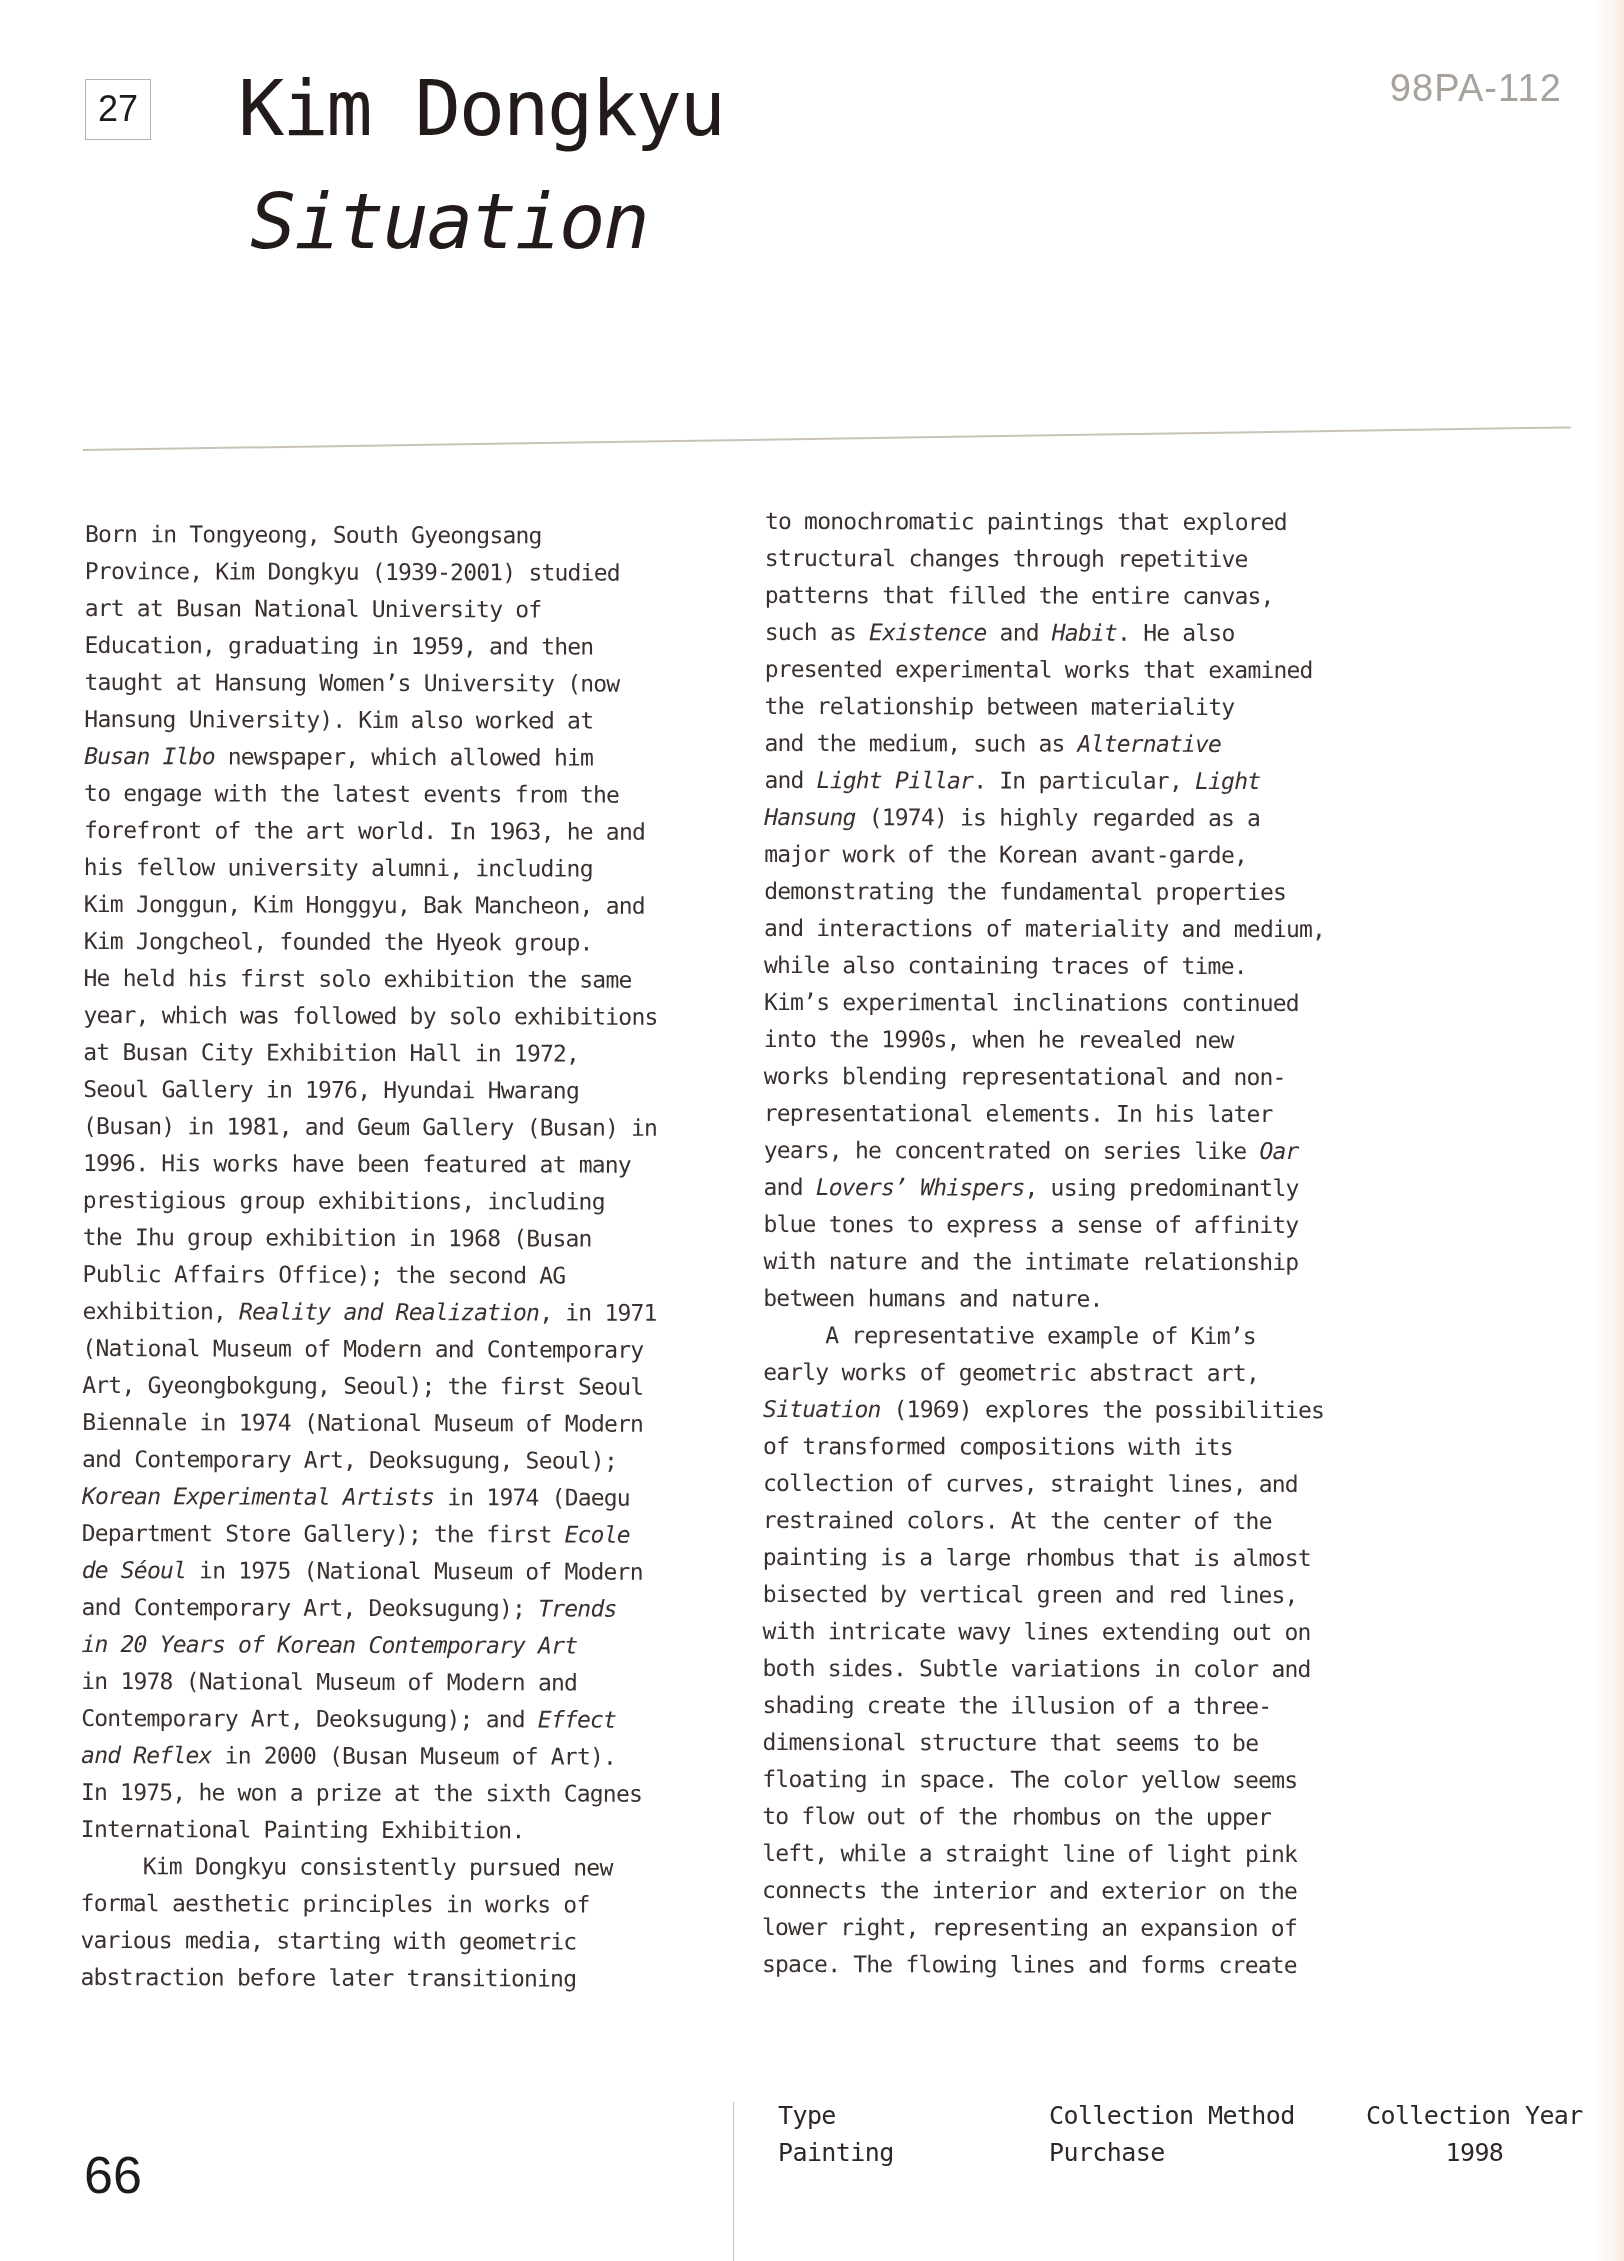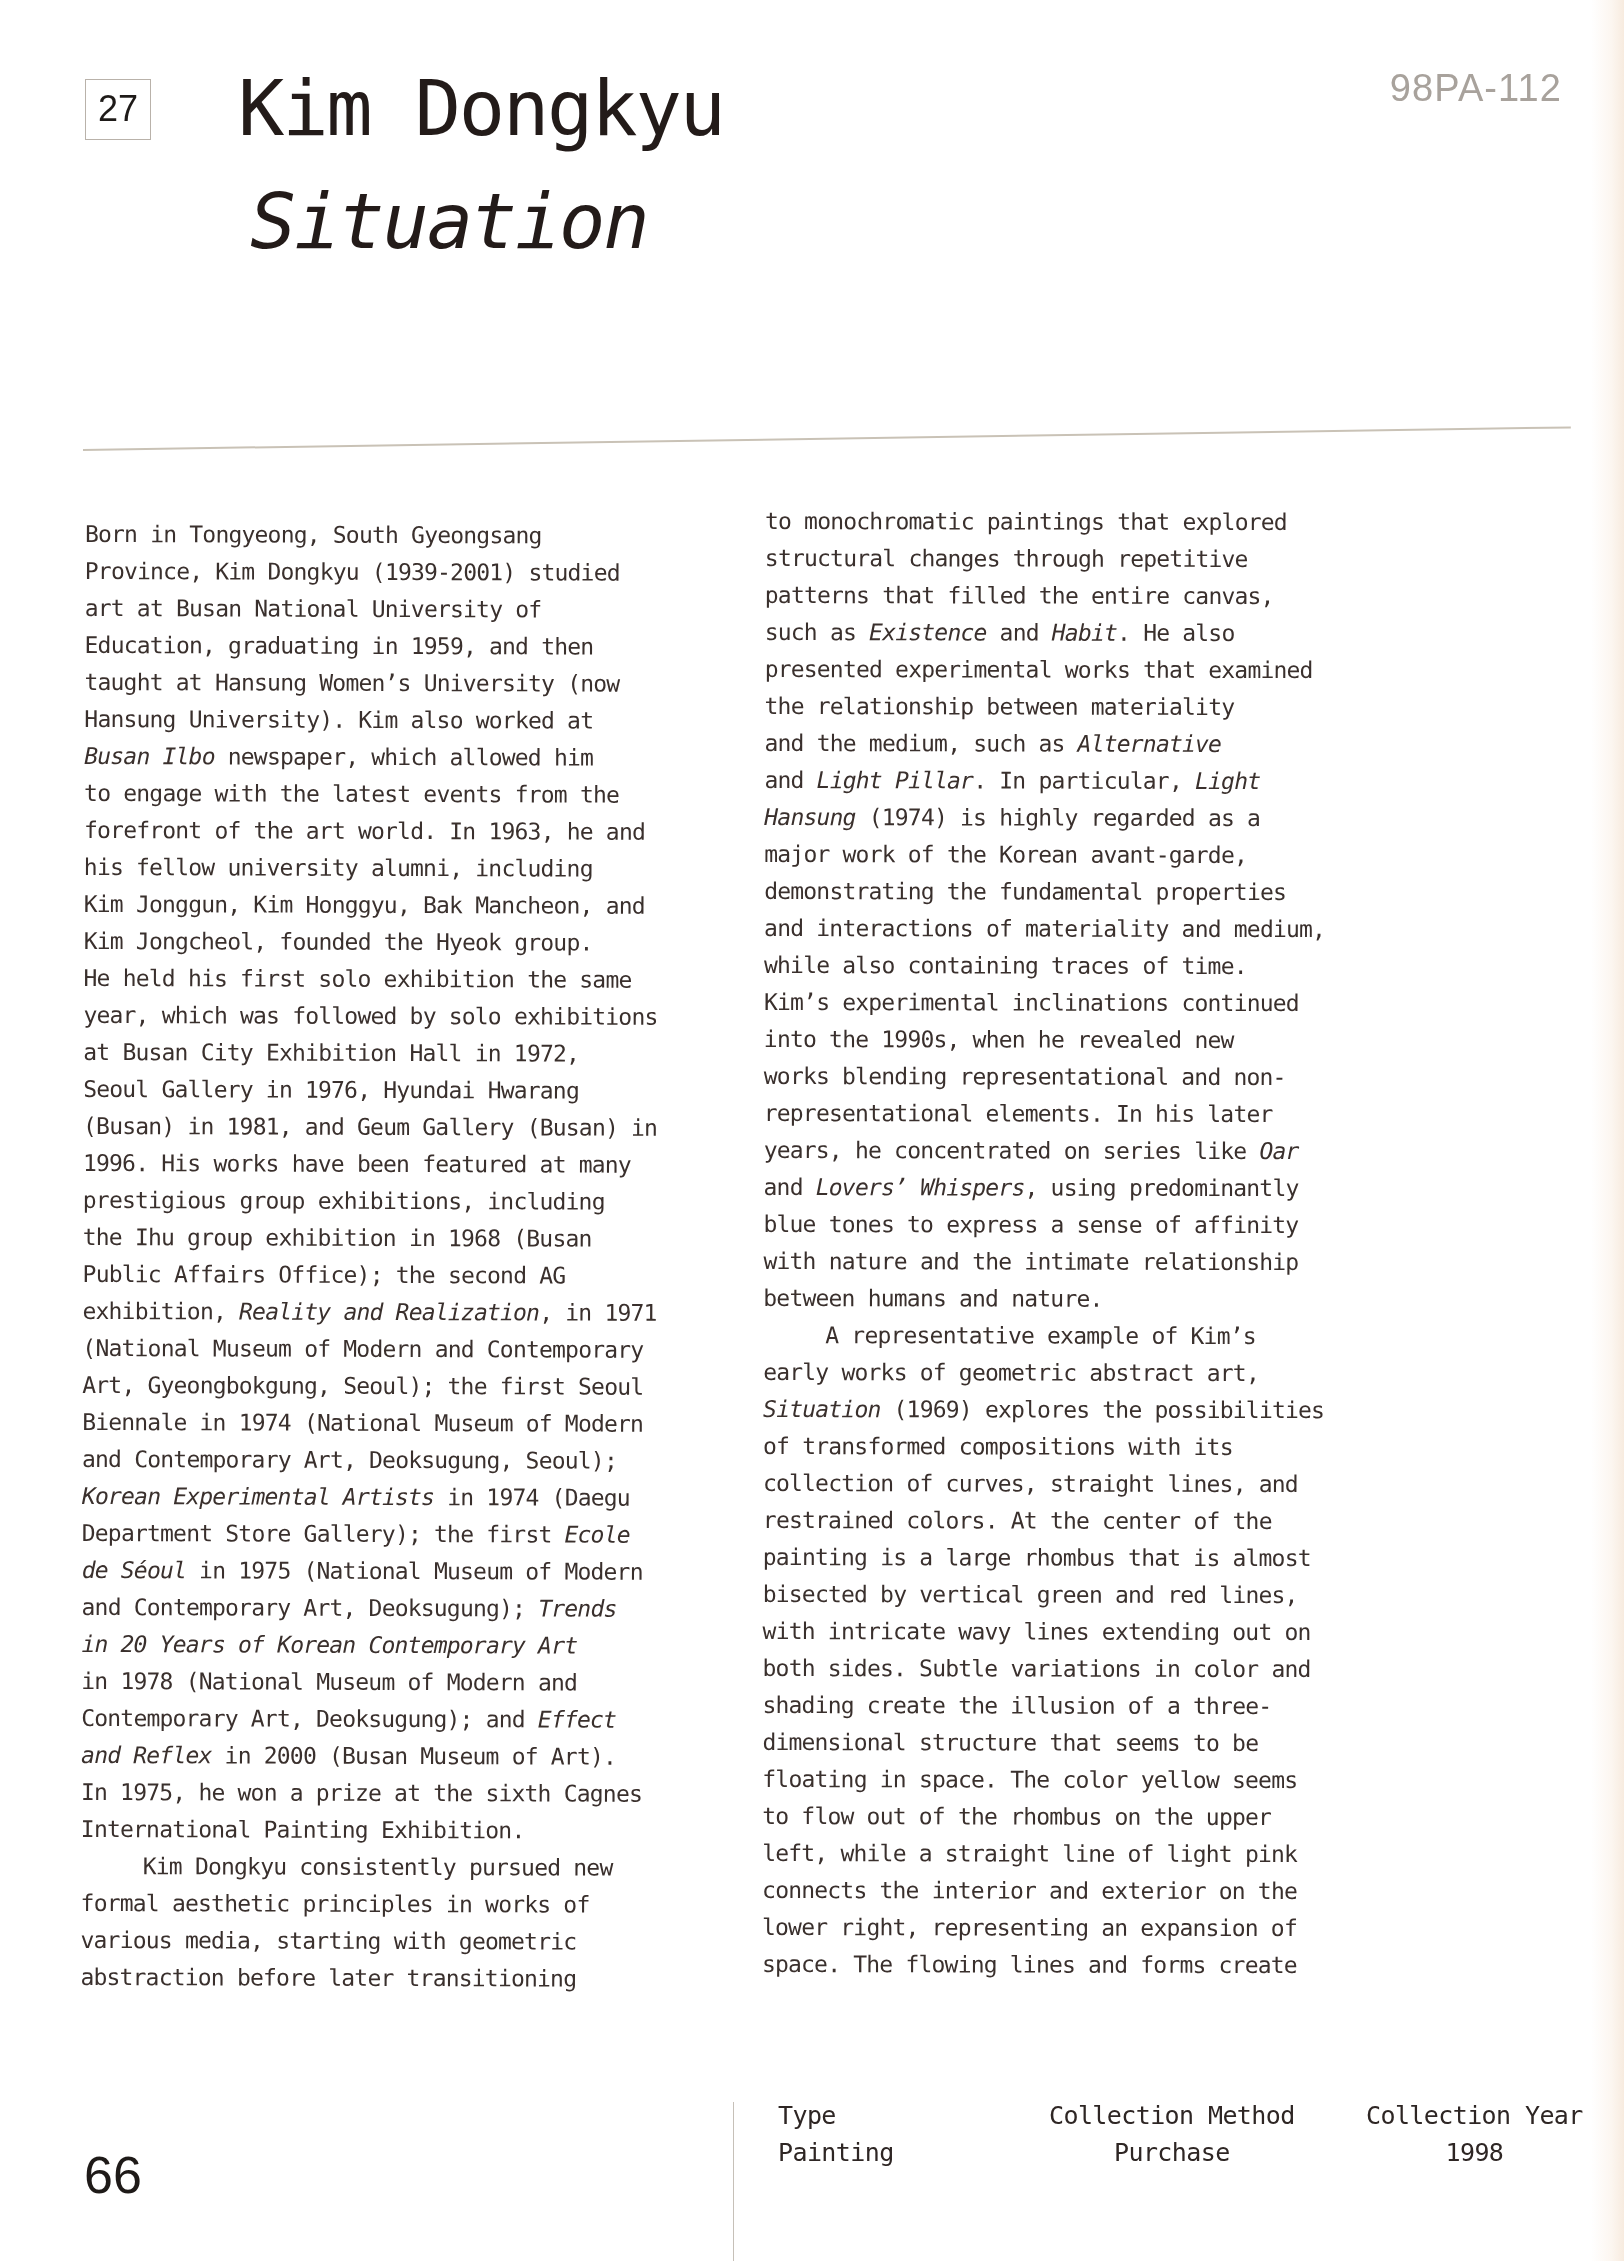--- a/index.html
+++ b/index.html
@@ -139,21 +139,21 @@
     line-height: 37px;
     color: #2e2624;
     letter-spacing: -0.6px;
   }
   .meta-col {
     position: absolute;
     top: 0;
     white-space: nowrap;
   }
   .meta-col.c0 { left: 0; }
-  .meta-col.c1 { left: 271px; text-align: center; }
+  .meta-col.c1 { left: 271px; }
   .meta-col.c2 { left: 588px; text-align: center; }
   .meta-col div {
     height: 37px;
   }
 </style>
 </head>
 <body>
 
 <div class="page-edge"></div>
 

